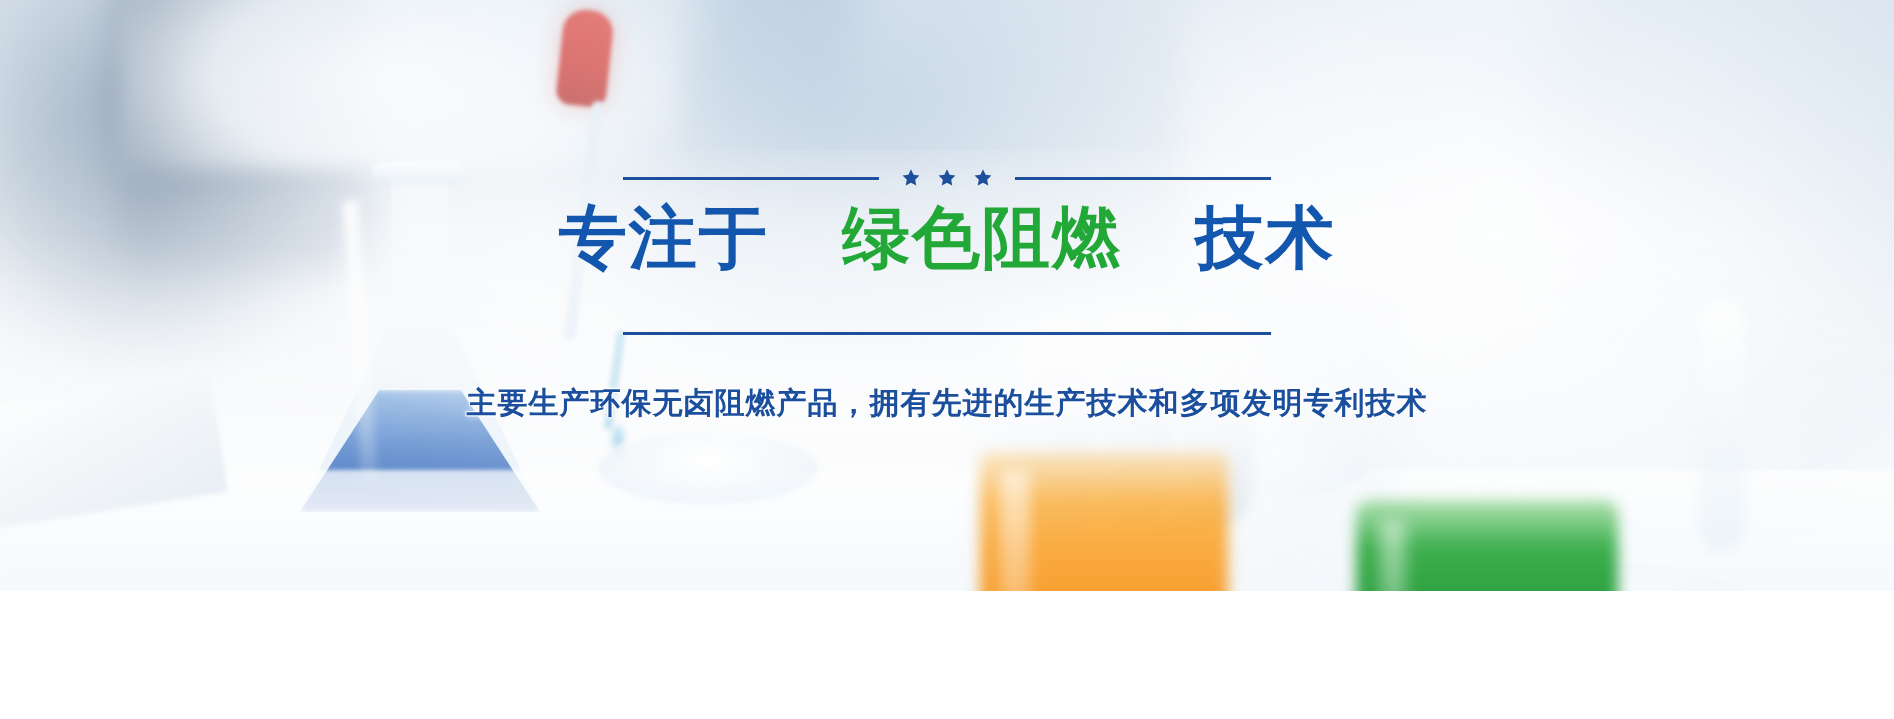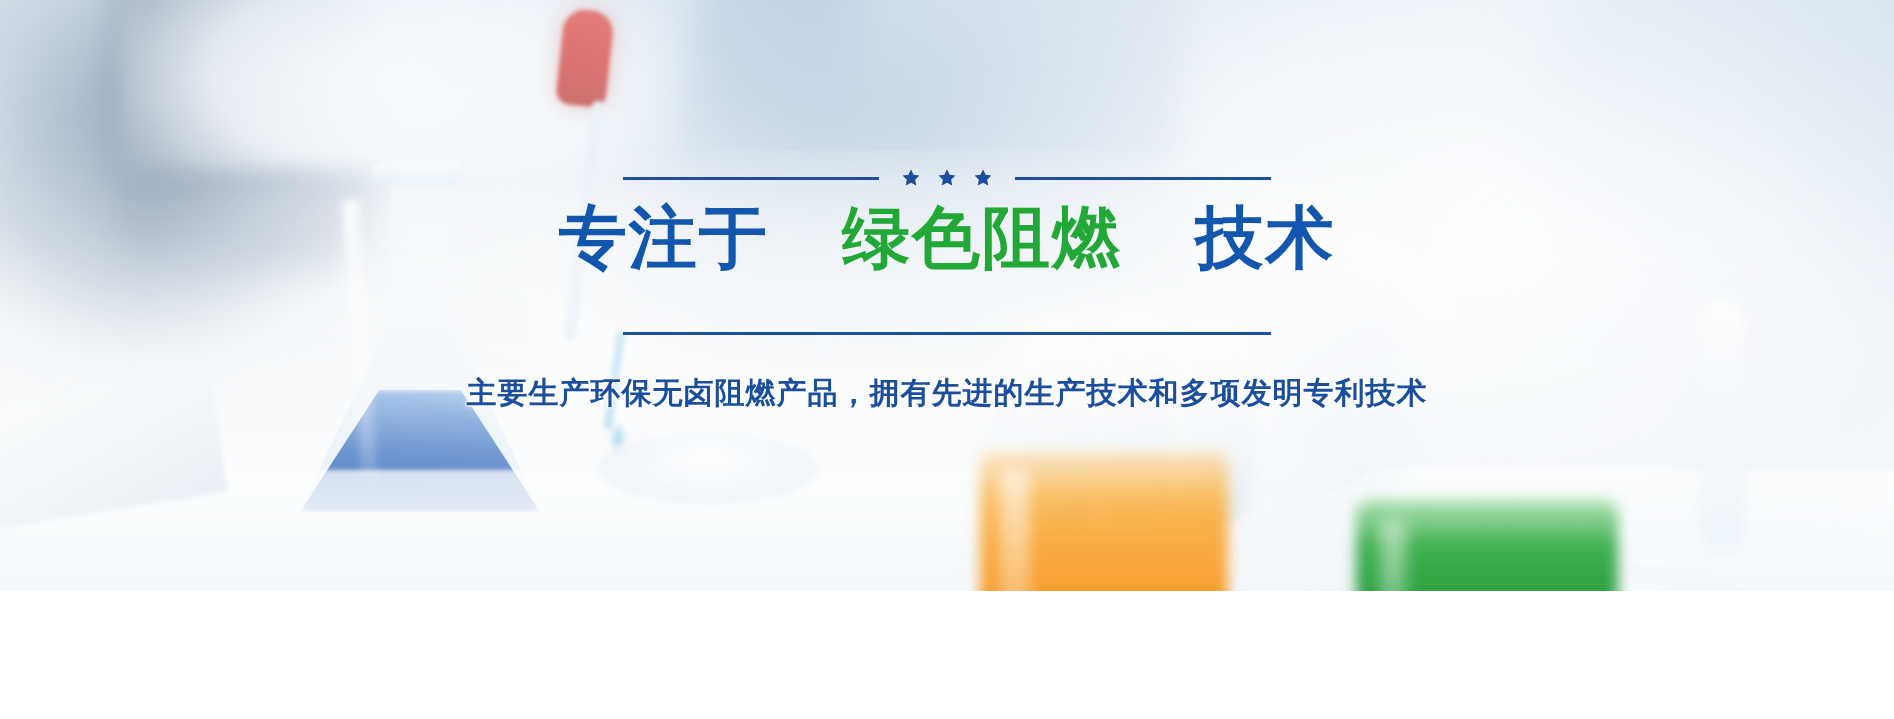--- a/index.html
+++ b/index.html
@@ -233,21 +233,21 @@
     margin-top:16px;
     font-size:29px;
     font-weight:700;
     letter-spacing:1.2px;
     color:#15509f;
     white-space:nowrap;
     font-family:"Liberation Sans","DejaVu Sans",sans-serif;
   }
 
   .tagline-cn{
-    margin-top:38px;
+    margin-top:48px;
     font-size:30px;
     font-weight:700;
     letter-spacing:1px;
     color:#1b4f9e;
     white-space:nowrap;
     font-family:Liberation Mono, monospace;
     text-shadow:
        0 0 6px rgba(255,255,255,.95),
        1px 1px 0 rgba(255,255,255,.9),
       -1px 1px 0 rgba(255,255,255,.9),

